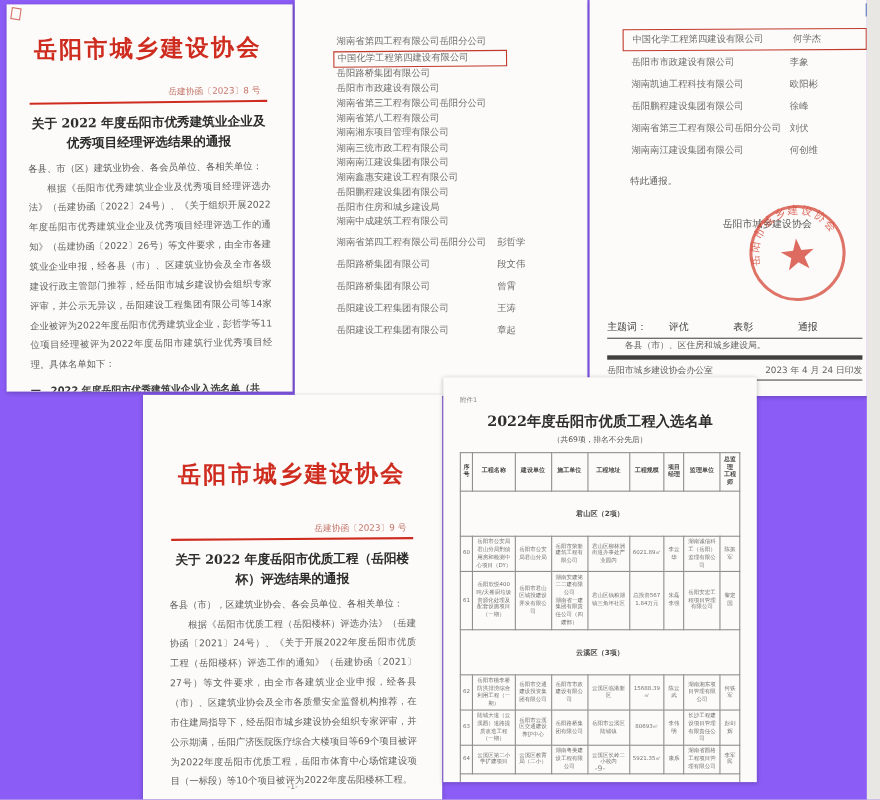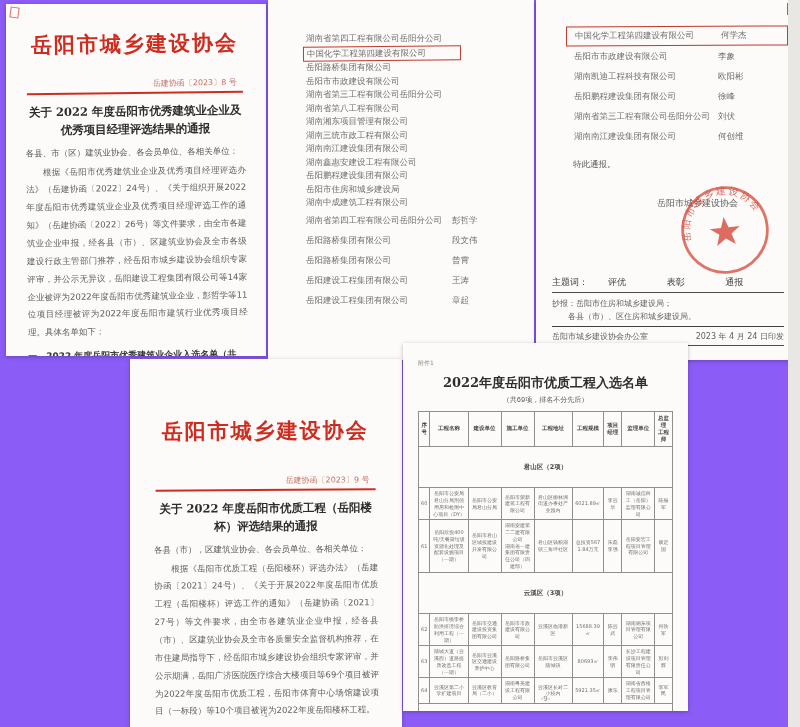--- a/index.html
+++ b/index.html
@@ -49,33 +49,33 @@
   .sign-org { text-align:right; padding-right:42px; font-size:9px; color:#5a5a5a; margin-top:26px; }
   .sign-date { text-align:right; padding-right:26px; font-size:9px; color:#5a5a5a; margin-top:8px; }
   .seal { position:absolute; right:8px; top:-14px; opacity:.88; transform:rotate(-6deg); }
 
   .p3-footer { position:absolute; left:16px; right:16px; bottom:14px; }
   .f-row1 { display:flex; font-size:9px; font-weight:normal; color:#3d3d3d;
     border-bottom:1.5px solid #4c4c4c; padding-bottom:3px; }
   .f-row1 .f-label { width:56px; }
   .f-row1 .f-kw { flex:1; }
   .f-row2 { font-size:8px; color:#5f5f5f; padding:5px 0 2px; }
-  .f-row3 { font-size:8px; color:#5f5f5f; padding:0 0 4px 2em; border-bottom:1px solid #404040; }
+  .f-row3 { font-size:8px; color:#5f5f5f; padding:0 0 4px 2em; border-bottom:4px solid #404040; }
   .f-row4 { display:flex; justify-content:space-between; font-size:8px; color:#5f5f5f;
     padding:4px 0 3px; border-bottom:1.5px solid #4c4c4c; }
 
   .page-no { position:absolute; bottom:8px; left:0; right:0; text-align:center;
     font-size:7px; color:#8a8a8a; }
 
   
   .p5 .inner { padding:16px 15px; }
   .attach { font-size:6px; color:#8c8c8c; margin-bottom:6px; }
   .tbl-title { font-size:13px; font-weight:bold; color:#2e2e2e; text-align:center;
     font-family:"DejaVu Serif","Liberation Serif",serif; }
-  .tbl-sub { font-size:7px; color:#555; text-align:center; margin:3px 0 6px;font-family:Liberation Mono, monospace; }
+  .tbl-sub { font-size:7px; color:#555; text-align:center; margin:3px 0 6px; }
   table.qtable { width:100%; border-collapse:collapse; table-layout:fixed; }
   .qtable th { font-size:5.5px; font-weight:bold; color:#4a4a4a; border:1px solid #8f8f8f;
     padding:3px 1px; line-height:1.25; }
   .qtable td { font-size:5px; color:#707070; border:1px solid #8f8f8f; padding:2px 1.5px;
     line-height:1.35; text-align:center; white-space:pre-line; word-break:break-all; }
   .qtable tr.section-row td { font-size:6.5px; font-weight:bold; color:#4a4a4a; padding:16px; }
 </style>
 </head>
 <body>
 
@@ -180,21 +180,20 @@
           <polygon points="50,36 54,47.5 66,47.5 56.5,54.5 60,66 50,59 40,66 43.5,54.5 34,47.5 46,47.5" fill="#d23b2b" opacity="0.85"></polygon>
         </svg>
       </div>
       <div class="p3-footer">
         <div class="f-row1">
           <span class="f-label">主题词：</span>
           <span class="f-kw">评优</span>
           <span class="f-kw">表彰</span>
           <span class="f-kw">通报</span>
         </div>
-        <div class="f-row2">抄报：岳阳市住房和城乡建设局；</div>
         <div class="f-row3">各县（市）、区住房和城乡建设局。</div>
         <div class="f-row4">
           <span>岳阳市城乡建设协会办公室</span>
           <span>2023 年 4 月 24 日印发</span>
         </div>
       </div>
     </div>
   </div>
 
   <div class="page p4">

